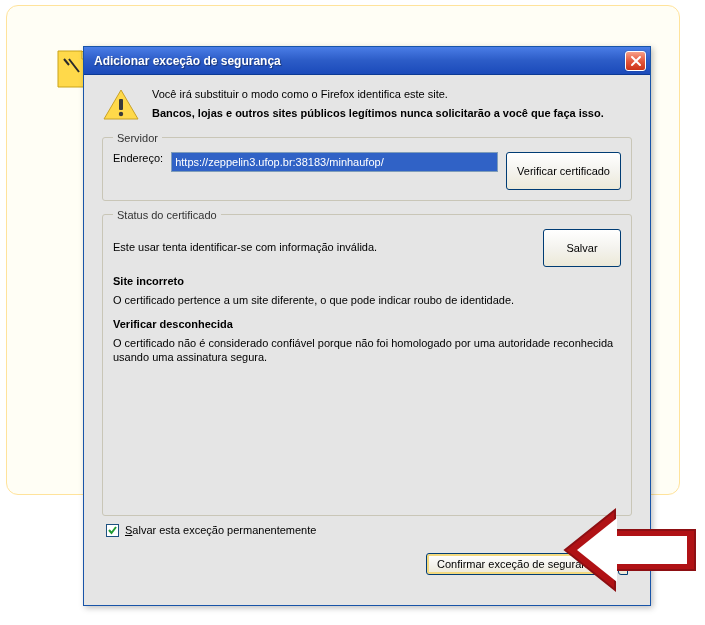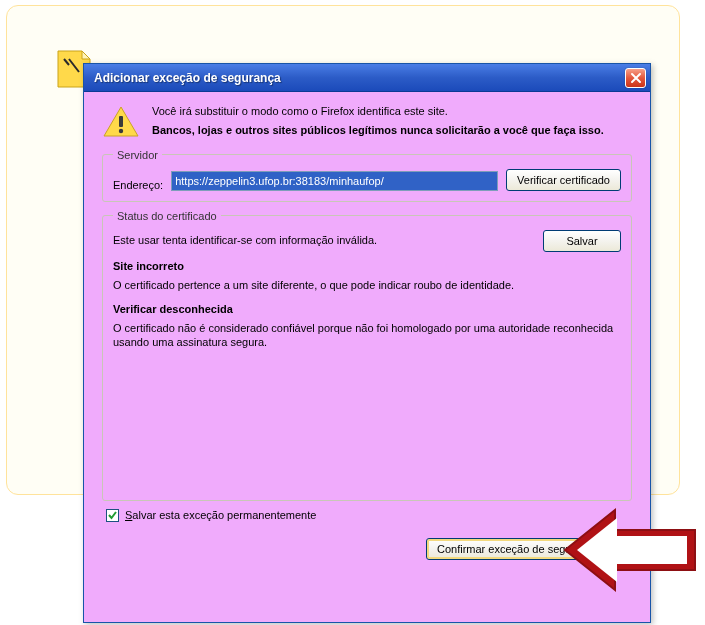--- a/index.html
+++ b/index.html
@@ -32,26 +32,26 @@
   .bg-text {
     position: absolute;
     right: 16px;
     width: 60px;
     text-align: left;
     color: #333;
     font-size: 12px;
   }
   .dialog {
     position: absolute;
-    top: 63px;
+    top: 46px;
     left: 83px;
     width: 568px;
     height: 560px;
     border: 1px solid #1854a8;
-    background: #f0abfc;
+    background: #e5e5e5;
     box-shadow: 2px 2px 6px rgba(0,0,0,0.25);
   }
   .titlebar {
     height: 28px;
     background: linear-gradient(to bottom, #4a7de6 0%, #2c5cc7 50%, #1b4aba 100%);
     display: flex;
     align-items: center;
     padding: 0 4px 0 10px;
     justify-content: space-between;
     border-bottom: 1px solid #0c3994;
@@ -101,41 +101,41 @@
     padding: 8px 10px 10px 10px;
     margin-bottom: 8px;
   }
   legend {
     padding: 0 4px;
     font-size: 11px;
     color: #333;
   }
   .server-row {
     display: flex;
-    align-items: flex-end;
+    align-items: flex-start;
     gap: 8px;
   }
   .server-row label { flex: 0 0 auto; }
   .url-input {
     flex: 1;
     height: 20px;
     border: 1px solid #7f9db9;
     background: #3062c6;
     color: #fff;
     font-size: 11px;
     padding: 0 3px;
     font-family: inherit;
   }
   .xp-button {
     border: 1px solid #003c74;
     background: linear-gradient(to bottom, #ffffff 0%, #f4f3ee 50%, #ece9d8 100%);
     font-size: 11px;
     font-family: inherit;
     padding: 2px 10px;
-    height: 22px;
+    height: 38px;
     border-radius: 3px;
     cursor: pointer;
   }
   .status-header {
     display: flex;
     justify-content: space-between;
     align-items: center;
     margin-bottom: 8px;
   }
   .status-text { line-height: 1.4; }

